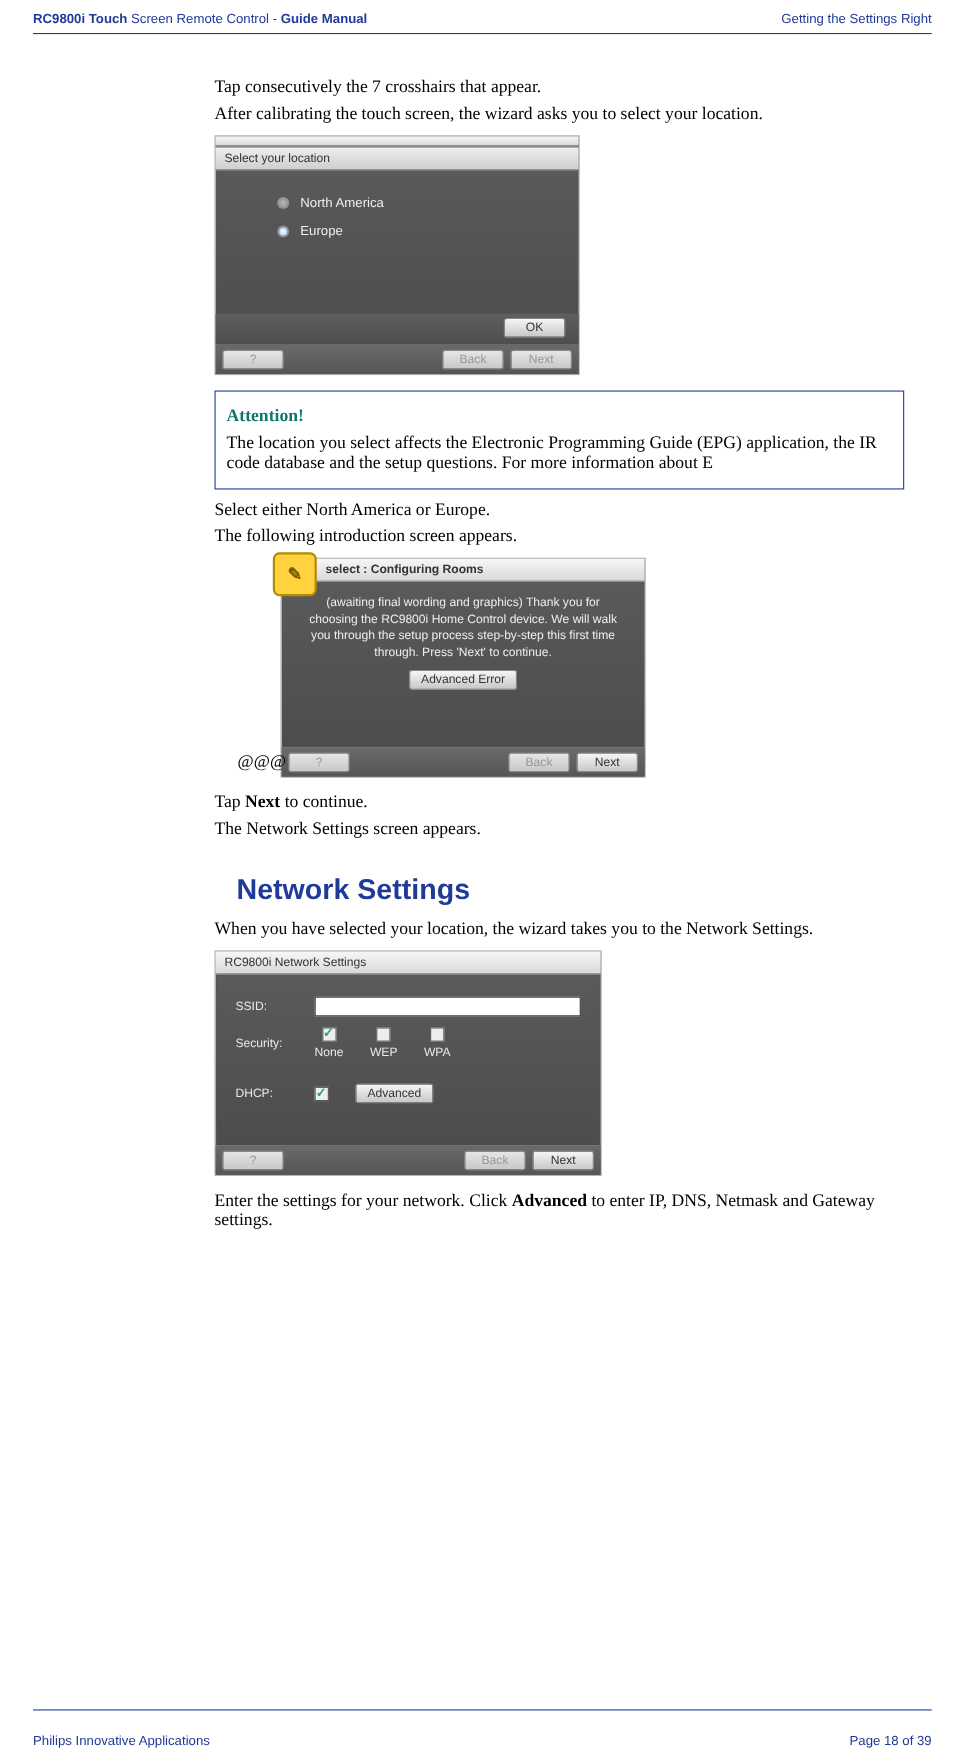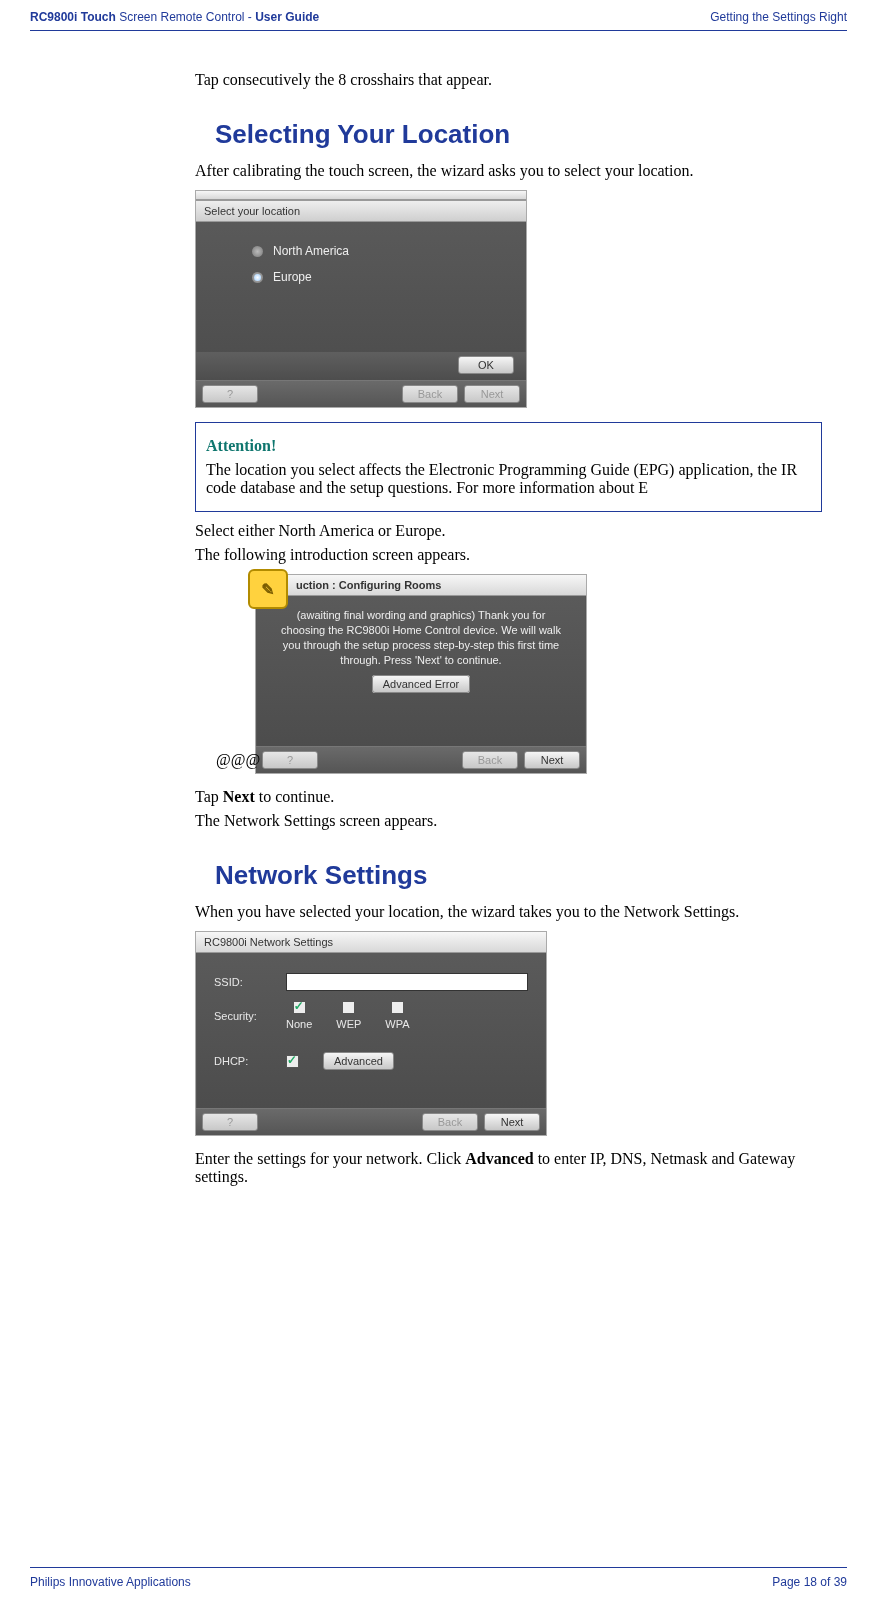--- a/index.html
+++ b/index.html
@@ -162,40 +162,39 @@
   }
   .sec-opt { display:inline-flex; align-items:center; gap:4px; color:#e8e8e8; font-size:11px; margin-right:12px;flex-direction:column; }
 
   .ftr {
     position: absolute;
     bottom: 12px; left: 30px; right: 30px;
     display:flex; justify-content:space-between;
     font-family: Verdana, Geneva, sans-serif;
     font-size: 12px; color:#203a9a;
     border-top: 1px solid #203a9a;
-    padding-top: 7px;
+    padding-top: 20px;
   }
 </style>
 </head>
 <body>
 
 <div class="page">
 
   <div class="hdr">
     <div class="hdr-left">
-      <span class="bold">RC9800i Touch</span><span> Screen Remote Control - </span><span class="bold">User Guide</span>
+      <span class="bold">RC9800i Touch</span><span> Screen Remote Control - </span><span class="bold">Guide Manual</span>
     </div>
     <div>Getting the Settings Right</div>
   </div>
 
   <div class="content">
 
-    <p>Tap consecutively the 8 crosshairs that appear.</p>
-
-    <h2>Selecting Your Location</h2>
+    <p>Tap consecutively the 7 crosshairs that appear.</p>
+
 
     <p>After calibrating the touch screen, the wizard asks you to select your location.</p>
 
     <div class="screenshot ss1">
       <div class="ss-titlebar"> </div>
       <div class="label-row">Select your location</div>
       <div class="ss-body">
         <div class="radio-row">
           <span class="radio"></span>
           <span class="radio-label">North America</span>
@@ -220,21 +219,21 @@
       <p>The location you select affects the Electronic Programming Guide (EPG) application, the IR code database and the setup questions. For more information about E</p>
     </div>
 
     <p class="step">Select either North America or Europe.</p>
     <p class="sub">The following introduction screen appears.</p>
 
     <div class="screenshot ss2">
       <span class="at-prefix">@@@</span>
       <div class="ss-titlebar">
         <span class="note-icon">✎</span>
-        <span>uction : Configuring Rooms</span>
+        <span>select : Configuring Rooms</span>
       </div>
       <div class="ss-body">
         <div class="intro-text">(awaiting final wording and graphics) Thank you for choosing the RC9800i Home Control device. We will walk you through the setup process step-by-step this first time through. Press 'Next' to continue.</div>
         <div class="adv-row">
           <span class="ss-btn">Advanced Error</span>
         </div>
       </div>
       <div class="ss-bottom">
         <span class="ss-btn help disabled">?</span>
         <span class="ss-btn disabled">Back</span>

